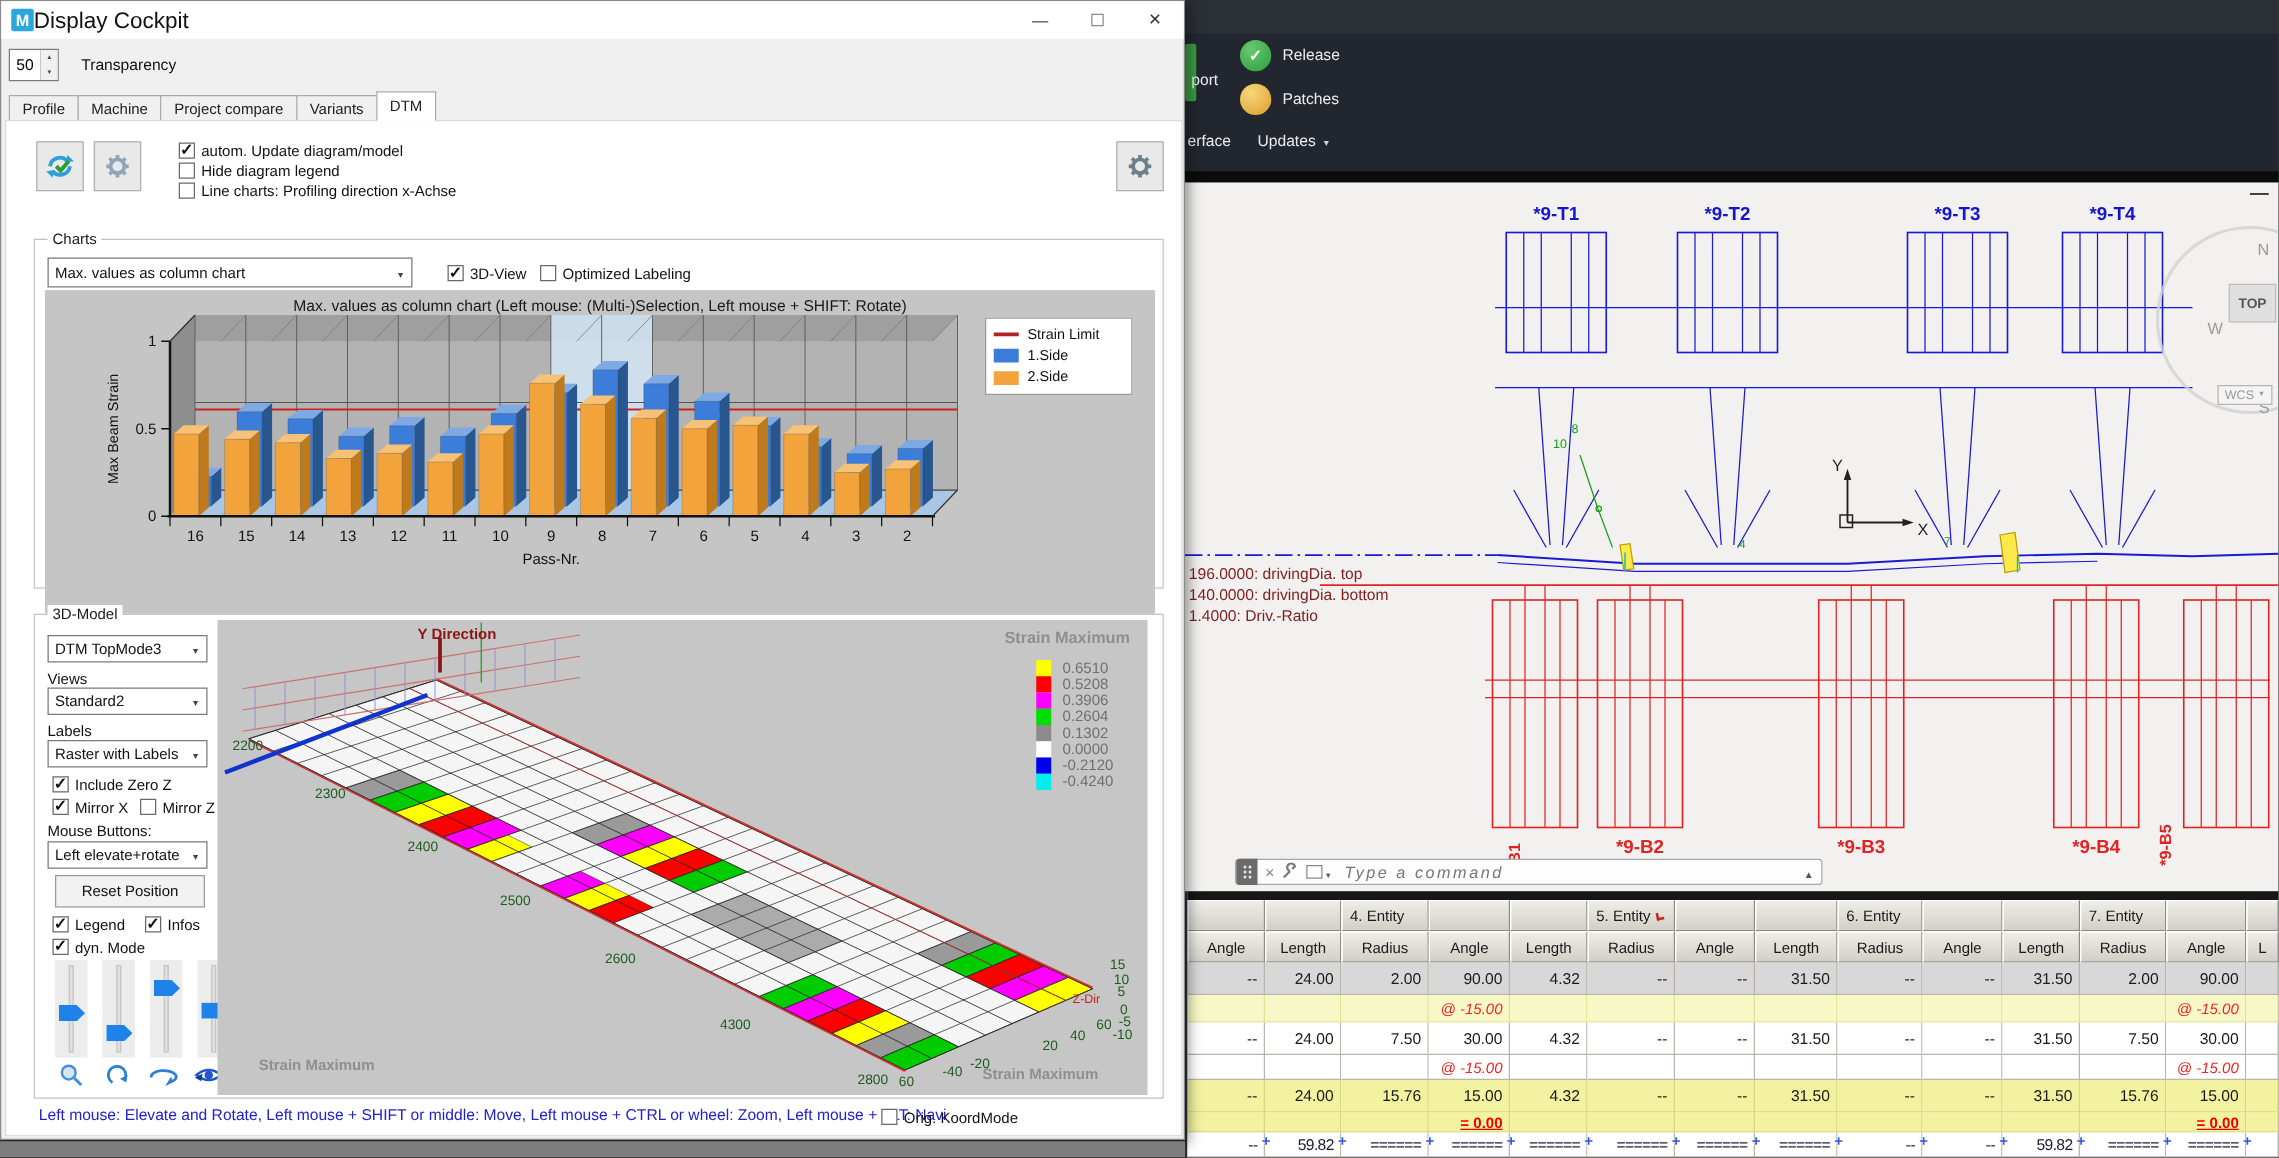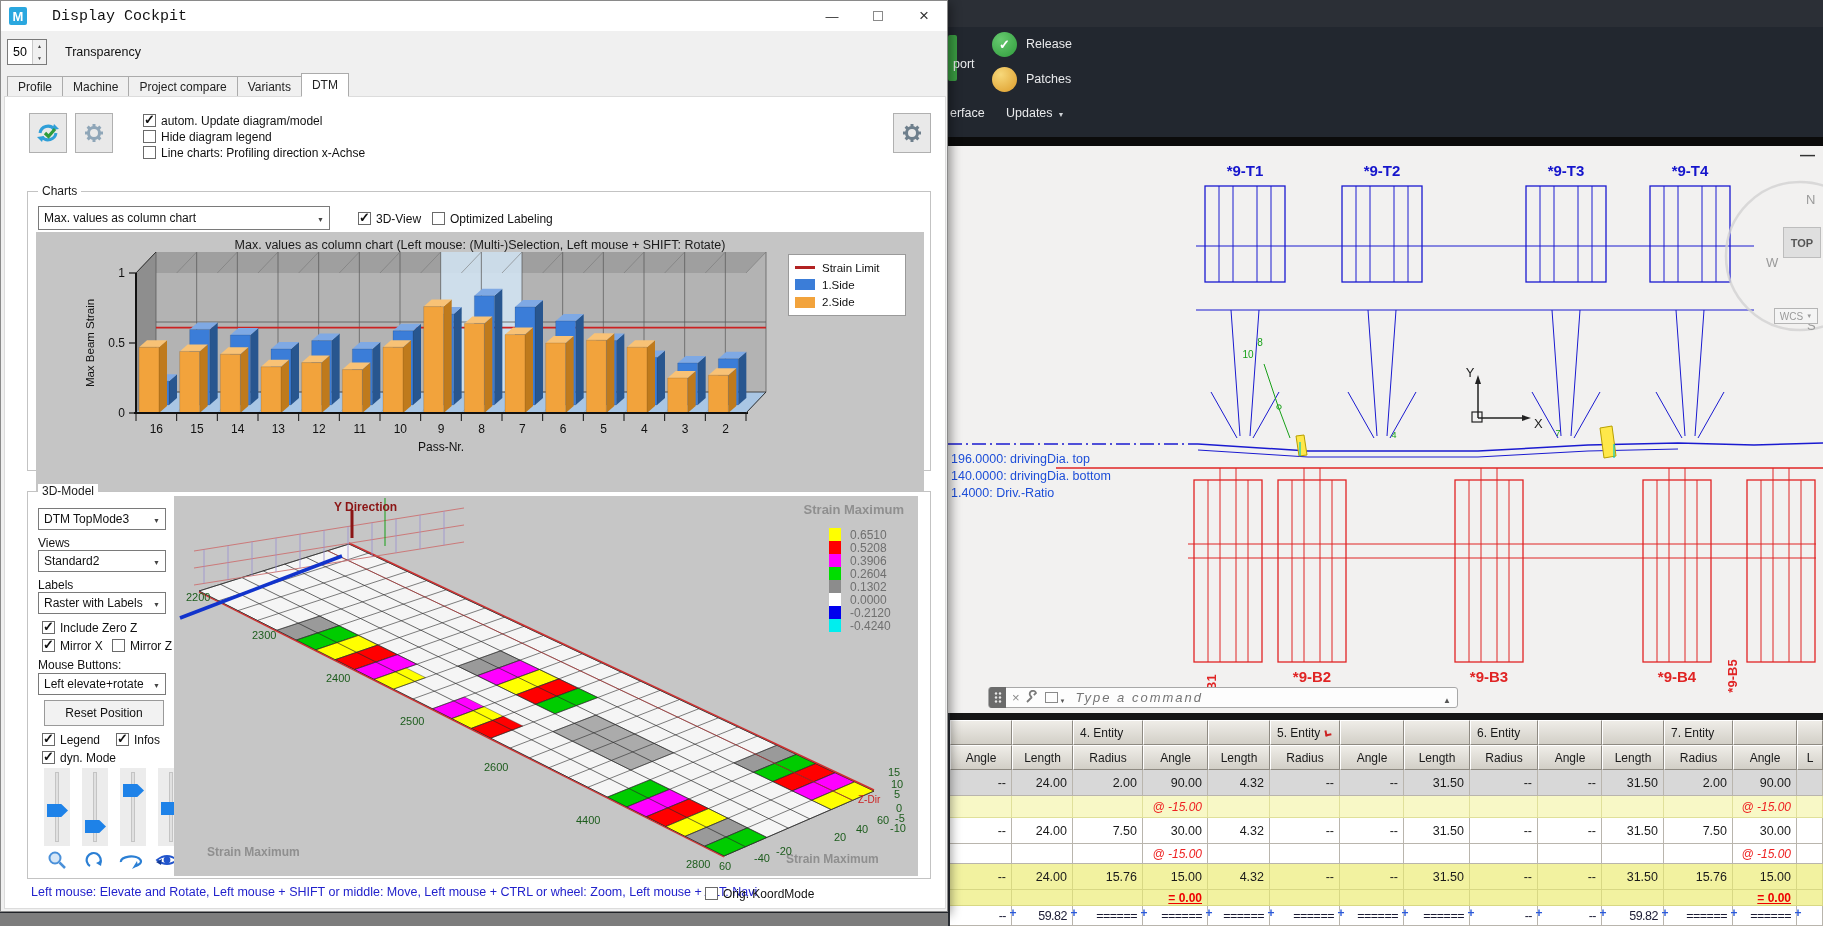--- a/index.html
+++ b/index.html
@@ -15,21 +15,21 @@
   .toolbar{position:absolute;left:948px;top:27px;width:875px;height:110px;background:#22272f;color:#e9eaec;font-size:12.5px;}
   .green-frag{position:absolute;left:0;top:8px;width:9px;height:46px;background:#3a9c42;border-radius:2px;}
   .circle-ic{position:absolute;width:25px;height:25px;border-radius:50%;display:flex;align-items:center;justify-content:center;color:#fff;font-size:13px;font-weight:bold;}
   .release-ic{left:44px;top:5px;background:radial-gradient(circle at 35% 30%,#67c96f,#2f9c3c);}
   .release-ic::after{content:"\2713";}
   .patches-ic{left:44px;top:40px;background:radial-gradient(circle at 35% 30%,#f7d87a,#dd9c2a);}
   .tb-label{position:absolute;}
   .updates-caret::after{content:"\25BC";font-size:7px;margin-left:5px;color:#cfd2d6;}
   .black-strip{position:absolute;left:948px;top:137px;width:875px;height:9px;background:#0b0b0b;}
   .cad-area{position:absolute;left:948px;top:146px;width:875px;height:567px;background:#f2f1f0;overflow:hidden;}
-  .cad-ann{position:absolute;left:3px;color:#1d4ed8;font-size:12.5px;white-space:nowrap;}
+  .cad-ann{position:absolute;left:3px;color:#7f1d1d;font-size:12.5px;white-space:nowrap;}
   .nav-letter{position:absolute;color:#9a9a9a;font-size:13px;}
   .nav-top-btn{position:absolute;left:835px;top:81px;width:38px;height:31px;background:#dfdfdf;border:1px solid #bdbdbd;color:#555;font-size:11px;font-weight:bold;display:flex;align-items:center;justify-content:center;}
   .wcs-badge{position:absolute;left:826px;top:162px;width:44px;height:16px;border:1px solid #b5b5b5;color:#9a9a9a;font-size:10px;display:flex;align-items:center;justify-content:center;background:#f4f4f4;}
   .wcs-badge::after{content:"\25BC";font-size:6px;margin-left:3px;}
   .hamburger{position:absolute;left:852px;top:0px;color:#333;font-size:15px;font-weight:bold;}
   .cmd-bar{position:absolute;left:988px;top:687px;width:470px;height:21px;background:#fdfdfd;border:1px solid #a8a8a8;border-radius:3px;display:flex;align-items:center;z-index:6;padding:0 6px 0 0;}
   .cmd-grip{width:17px;height:21px;background:#6b6b6b;border-radius:3px 0 0 3px;display:flex;align-items:center;justify-content:center;}
   .cmd-x{color:#8a8a8a;font-size:13px;margin:0 4px 0 6px;}
   .cmd-boxic{width:13px;height:11px;border:1px solid #8a8a8a;margin:0 2px 0 6px;}
   .cmd-caret::after{content:"\25BC";font-size:6px;color:#555;}
@@ -48,21 +48,21 @@
   .row-note-pale .tcell{background:#f8f8c6;border-color:#e0e09a;}
   .note-at{color:#ee2222 !important;font-style:italic;font-size:12px !important;}
   .note-eq{color:#ee0000 !important;font-weight:bold;text-decoration:underline;font-size:12px !important;}
   .row-totals .tcell{letter-spacing:-0.5px;color:#1a1a33;}
   .row-totals .tcell.filled::after{content:"+";position:absolute;right:-5px;top:0;color:#2b59d8;font-weight:bold;font-size:12px;z-index:2;text-shadow:0 0 2px #fff;}
 
   
   .dcw{position:absolute;left:0;top:0;width:948px;height:912px;background:#f0f0f0;border:1px solid #8a8a8a;box-shadow:3px 3px 10px rgba(0,0,0,.4);z-index:10;}
   .titlebar{position:absolute;left:0;top:0;right:0;height:30px;background:#fff;display:flex;align-items:center;}
   .logo{width:18px;height:18px;margin-left:8px;background:#2aa7df;color:#fff;font-weight:bold;font-size:13px;display:flex;align-items:center;justify-content:center;border-radius:2px;}
-  .title-text{margin-left:25px;font-size:15px;color:#111;font-family:Liberation Mono, monospace;}
+  .title-text{margin-left:0;font-size:18px;color:#111;}
   .tb-btns{margin-left:auto;display:flex;height:100%;}
   .tb-btn{width:46px;display:flex;align-items:center;justify-content:center;color:#333;font-size:13px;}
   .max-box{width:10px;height:10px;border:1px solid #8a8a8a;}
   .spinner{position:absolute;left:6px;top:38px;width:40px;height:26px;border:1px solid #7a7a7a;background:#fff;display:flex;}
   .spin-val{flex:1;display:flex;align-items:center;padding-left:5px;font-size:12.5px;}
   .spin-arrows{width:14px;border-left:1px solid #c8c8c8;display:flex;flex-direction:column;}
   .spin-arrows span{flex:1;display:flex;align-items:center;justify-content:center;background:#f0f0f0;}
   .spin-up::after{content:"\25B2";font-size:5px;color:#444;}
   .spin-dn::after{content:"\25BC";font-size:5px;color:#444;}
   .transp-label{position:absolute;left:64px;top:44px;font-size:12.5px;color:#111;}
@@ -91,21 +91,21 @@
   .slider .groove{position:absolute;left:11px;top:4px;bottom:4px;width:4px;background:#e0e0e0;border:1px solid #c4c4c4;}
   .slider .handle{position:absolute;left:3px;width:21px;height:13px;background:#1e82e8;clip-path:polygon(0 0,68% 0,100% 50%,68% 100%,0 100%);}
   .mini-icon{position:absolute;width:26px;height:24px;display:flex;align-items:center;justify-content:center;}
   .viewport{position:absolute;left:146px;top:4px;width:744px;height:380px;background:#c6c6c6;overflow:hidden;}
   .vp-info{position:absolute;left:8px;top:6px;color:#9b9b9b;font-size:12px;}
   .vp-info .row{display:flex;height:15px;}
   .vp-info .lab{width:80px;}
   .vp-ydir{position:absolute;left:160px;top:4px;color:#8b1515;font-weight:bold;font-size:12px;}
   .vp-strainmax{position:absolute;right:14px;top:6px;color:#8f8f8f;font-weight:bold;font-size:13px;}
   .vp-legend{position:absolute;right:16px;top:32px;}
-  .vpl-row{display:flex;align-items:center;height:13px;}
+  .vpl-row{display:flex;align-items:flex-end;height:13px;}
   .vpl-sw{width:12px;height:13px;flex:none;}
   .vpl-val{margin-left:9px;font-size:12px;color:#6f6f6f;width:52px;}
   .vp-glabel{position:absolute;color:#1c5c1c;font-size:11px;}
   .vp-zdir{position:absolute;color:#cc2222;font-size:10px;}
   .vp-sm2{position:absolute;color:#8f8f8f;font-weight:bold;font-size:12px;}
   .footer-help{position:absolute;left:30px;top:884px;color:#2222cc;font-size:12.5px;white-space:nowrap;}
   .taskbar{position:absolute;left:0;top:913px;width:948px;height:13px;background:#7d7d7d;z-index:11;}
 </style>
 </head>
 <body>
@@ -929,21 +929,21 @@
           </div>
         <span class="vp-sm2" style="left:33px;top:349px;">Strain Maximum</span>
         <span class="vp-sm2" style="left:612px;top:356px;">Strain Maximum</span>
         <span class="vp-zdir" style="left:684px;top:298px;">Z-Dir</span>
         <div id="vp-labels">
             <span class="vp-glabel" style="left: 12px; top: 95px;">2200</span>
             <span class="vp-glabel" style="left: 78px; top: 133px;">2300</span>
             <span class="vp-glabel" style="left: 152px; top: 176px;">2400</span>
             <span class="vp-glabel" style="left: 226px; top: 219px;">2500</span>
             <span class="vp-glabel" style="left: 310px; top: 265px;">2600</span>
-            <span class="vp-glabel" style="left: 402px; top: 318px;">4400</span>
+            <span class="vp-glabel" style="left: 402px; top: 318px;">4300</span>
             <span class="vp-glabel" style="left: 512px; top: 362px;">2800</span>
             <span class="vp-glabel" style="left: 545px; top: 364px;">60</span>
             <span class="vp-glabel" style="left: 580px; top: 356px;">-40</span>
             <span class="vp-glabel" style="left: 602px; top: 349px;">-20</span>
             <span class="vp-glabel" style="left: 660px; top: 335px;">20</span>
             <span class="vp-glabel" style="left: 682px; top: 327px;">40</span>
             <span class="vp-glabel" style="left: 703px; top: 318px;">60</span>
             <span class="vp-glabel" style="left: 714px; top: 270px;">15</span>
             <span class="vp-glabel" style="left: 717px; top: 282px;">10</span>
             <span class="vp-glabel" style="left: 720px; top: 292px;">5</span>

